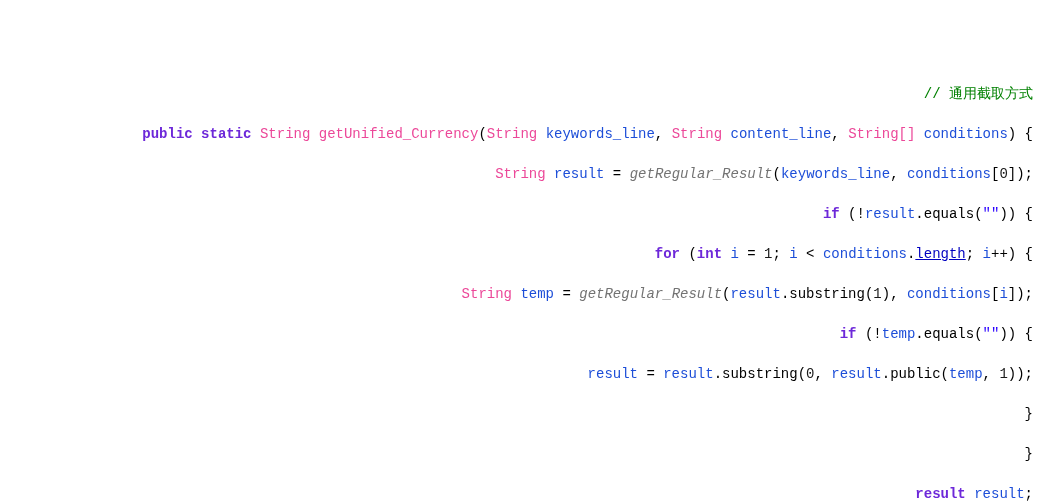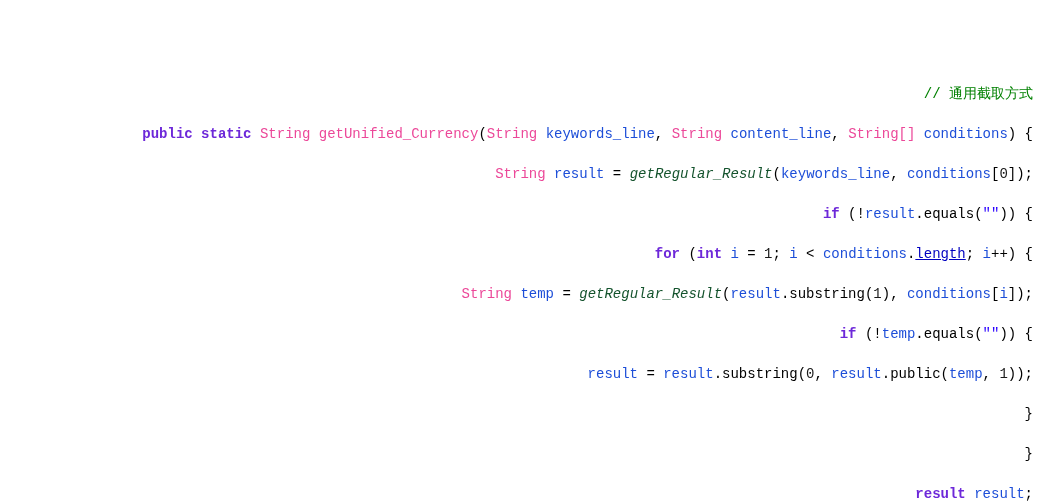--- a/index.html
+++ b/index.html
@@ -10,21 +10,21 @@
     line-height: 20px;
     color: #000;
     background: #fff;
     white-space: pre;
     position: relative;
   }
   .code-line { display: block; text-align: right; }
   .comment   { color: #008000; }
   .keyword   { color: #6d28d9; font-weight: bold; }
   .type      { color: #ec4899; }
-  .fn-italic { color: #14532d; font-style: italic; }
+  .fn-italic { color: #737373; font-style: italic; }
   .param     { color: #1d4ed8; }
   .member    { color: #0000c0; text-decoration: underline; }
   .string    { color: #2a00ff; }
   .num       { color: #1a1a1a; }
 </style>
 </head>
 <body>
 
 
 

